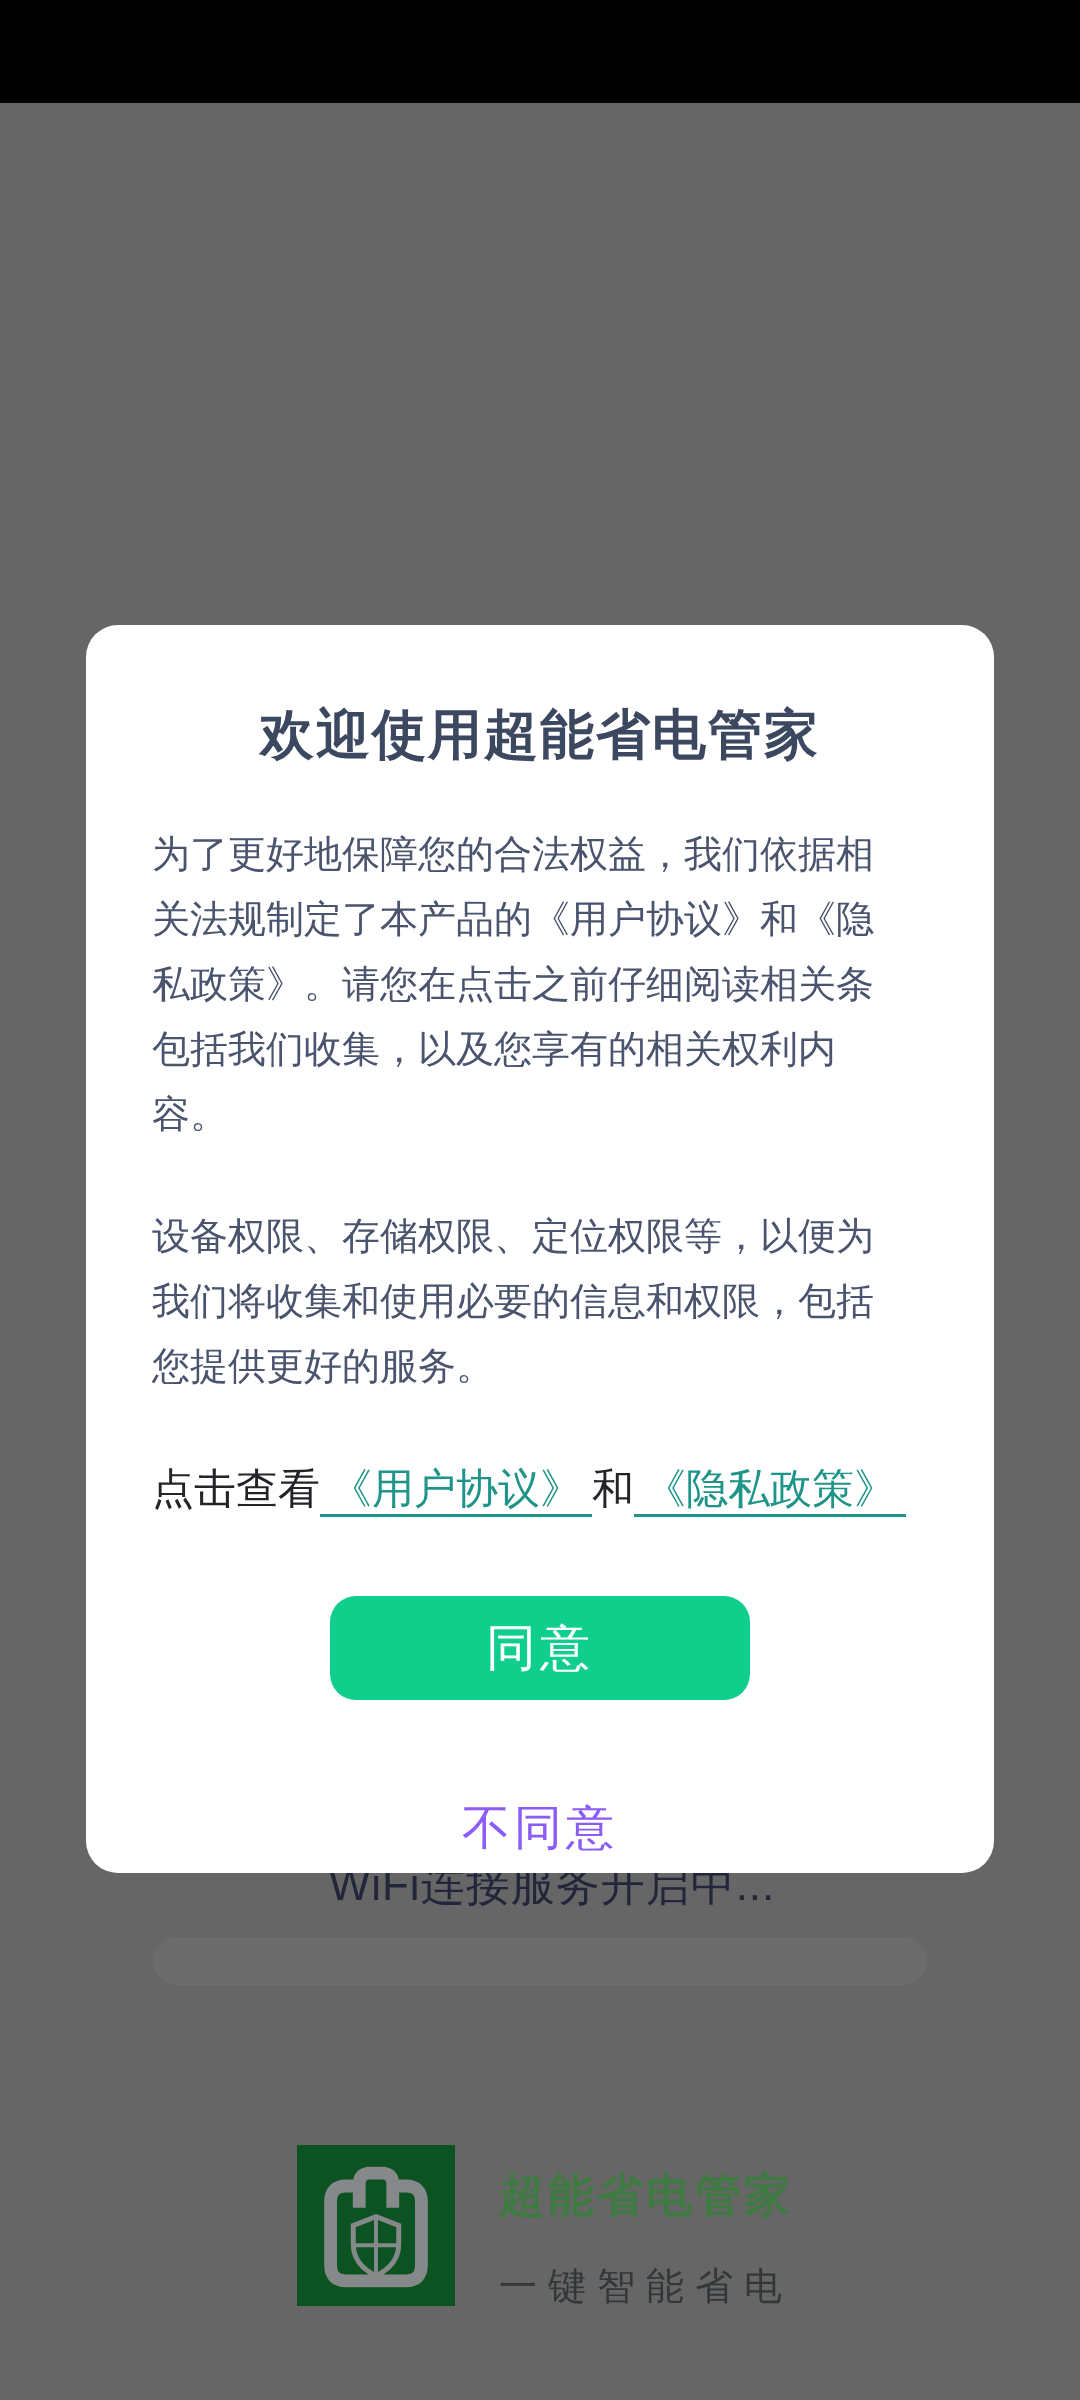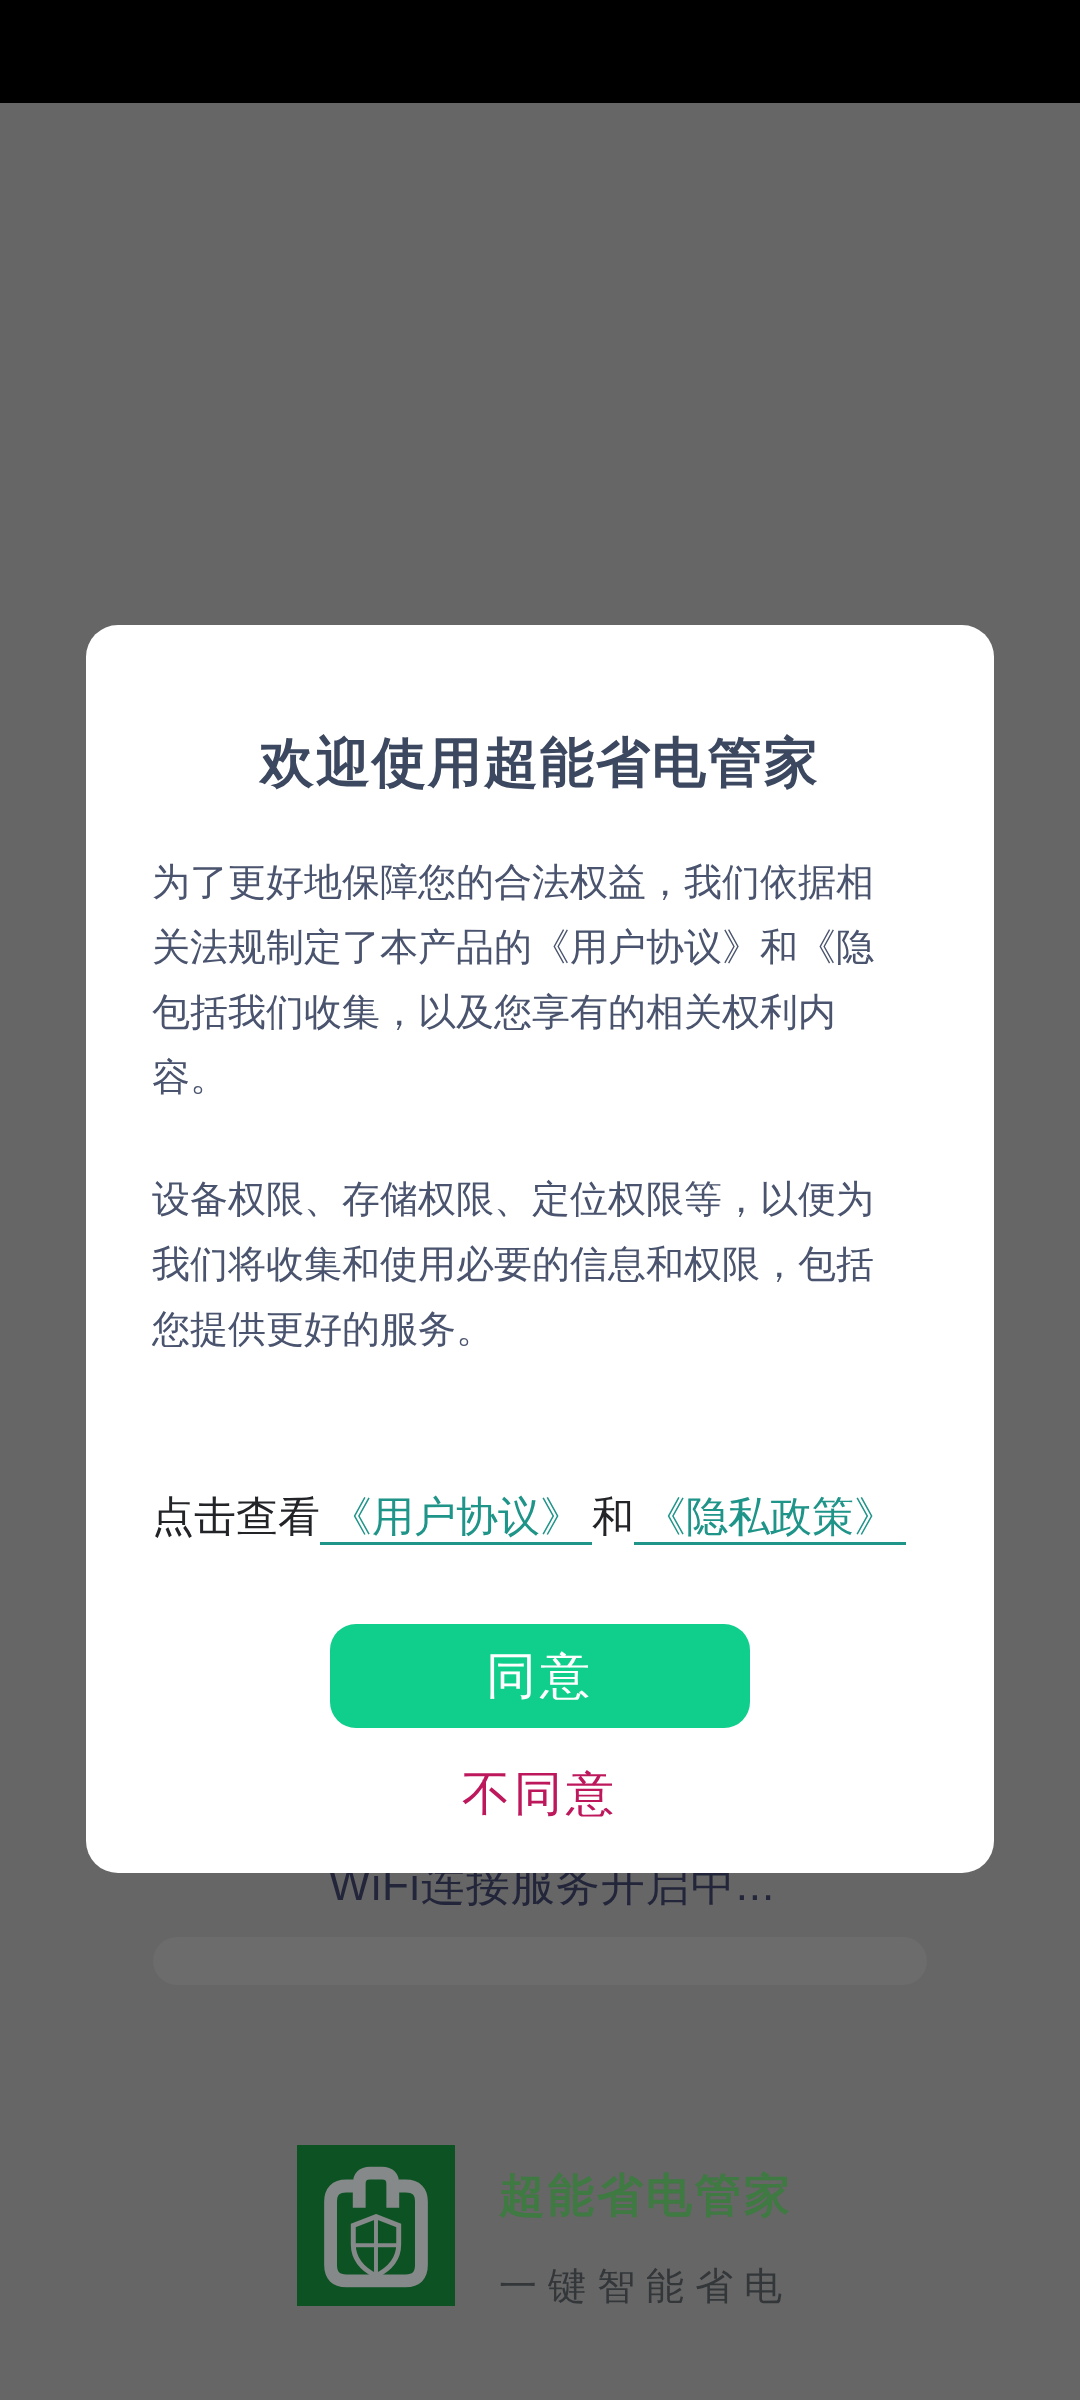--- a/index.html
+++ b/index.html
@@ -63,21 +63,21 @@
 
   
   .dialog {
     position: absolute; top: 625px; left: 86px;
     width: 908px; height: 1248px;
     background: #ffffff;
     border-radius: 32px;
     z-index: 10;
   }
   .dialog-title {
-    padding-top: 106px;
+    padding-top: 78px;
     text-align: center;
     font-size: 54px; font-weight: 700;
     line-height: 62px;
     color: #3c4860;
     letter-spacing: 2px;
   }
   .dialog-body {
     margin: 57px 66px 0 66px;
     height: 596px;
     overflow: hidden;
@@ -112,24 +112,24 @@
     color: #ffffff;
     font-size: 50px;
     line-height: 104px;
     text-align: center;
     font-family: inherit;
     letter-spacing: 4px;
     cursor: pointer;
     padding: 0;
   }
   .disagree-btn {
-    margin-top: 34px;
+    margin-top: 96px;
     text-align: center;
     font-size: 48px;
-    color: #be185d;
+    color: #8b5cf6;
     letter-spacing: 4px;
     cursor: pointer;
   }
 </style>
 </head>
 <body>
 
 <div class="status-bar"></div>
 
 <div class="wifi-status">WiFi连接服务开启中...</div>
@@ -154,20 +154,21 @@
     <div class="brand-slogan">一键智能省电</div>
   </div>
 </div>
 
 <div class="dialog">
   <div class="dialog-title">欢迎使用超能省电管家</div>
 
   <div class="dialog-body">
     <div class="tline">为了更好地保障您的合法权益，我们依据相</div>
     <div class="tline">关法规制定了本产品的《用户协议》和《隐</div>
+    <div class="tline">私政策》。请您在点击之前仔细阅读相关条</div>
     <div class="tline">包括我们收集，以及您享有的相关权利内</div>
     <div class="tline">容。</div>
     <div class="para-gap"></div>
     <div class="tline">设备权限、存储权限、定位权限等，以便为</div>
     <div class="tline">我们将收集和使用必要的信息和权限，包括</div>
     <div class="tline">您提供更好的服务。</div>
   </div>
 
   <div class="link-row">
     <span>点击查看</span><span class="policy-link">《用户协议》</span><span>和</span><span class="policy-link">《隐私政策》</span>

